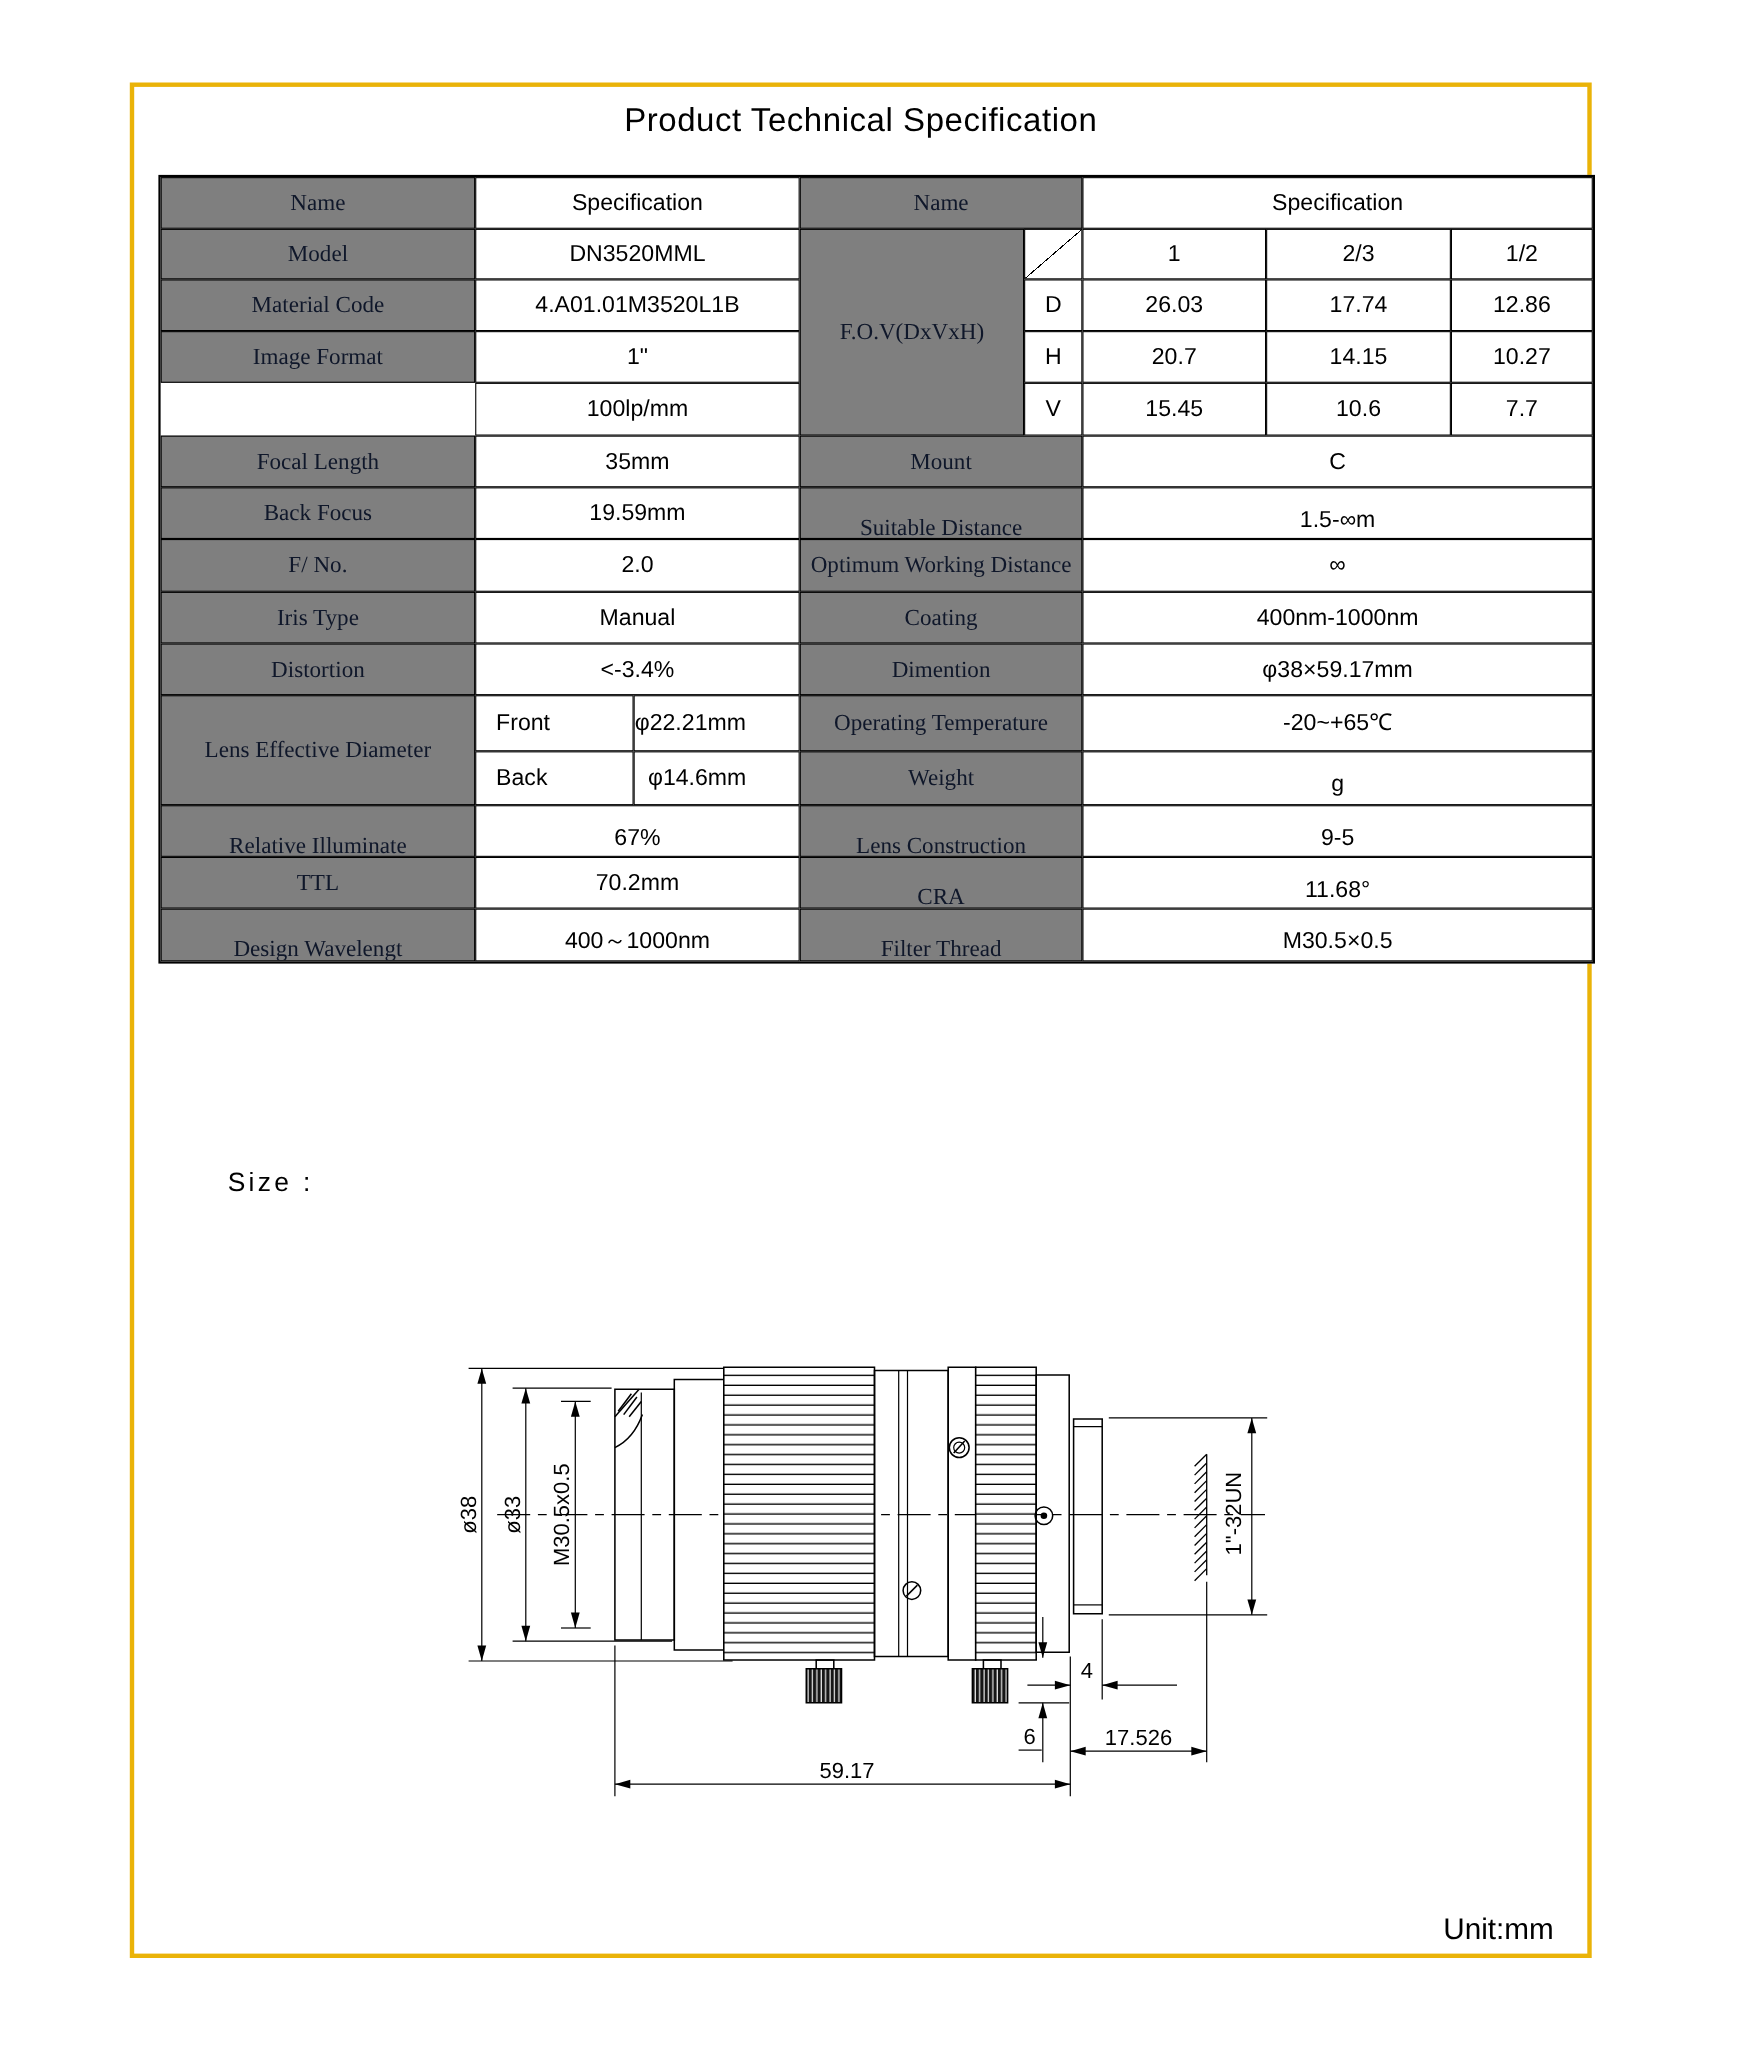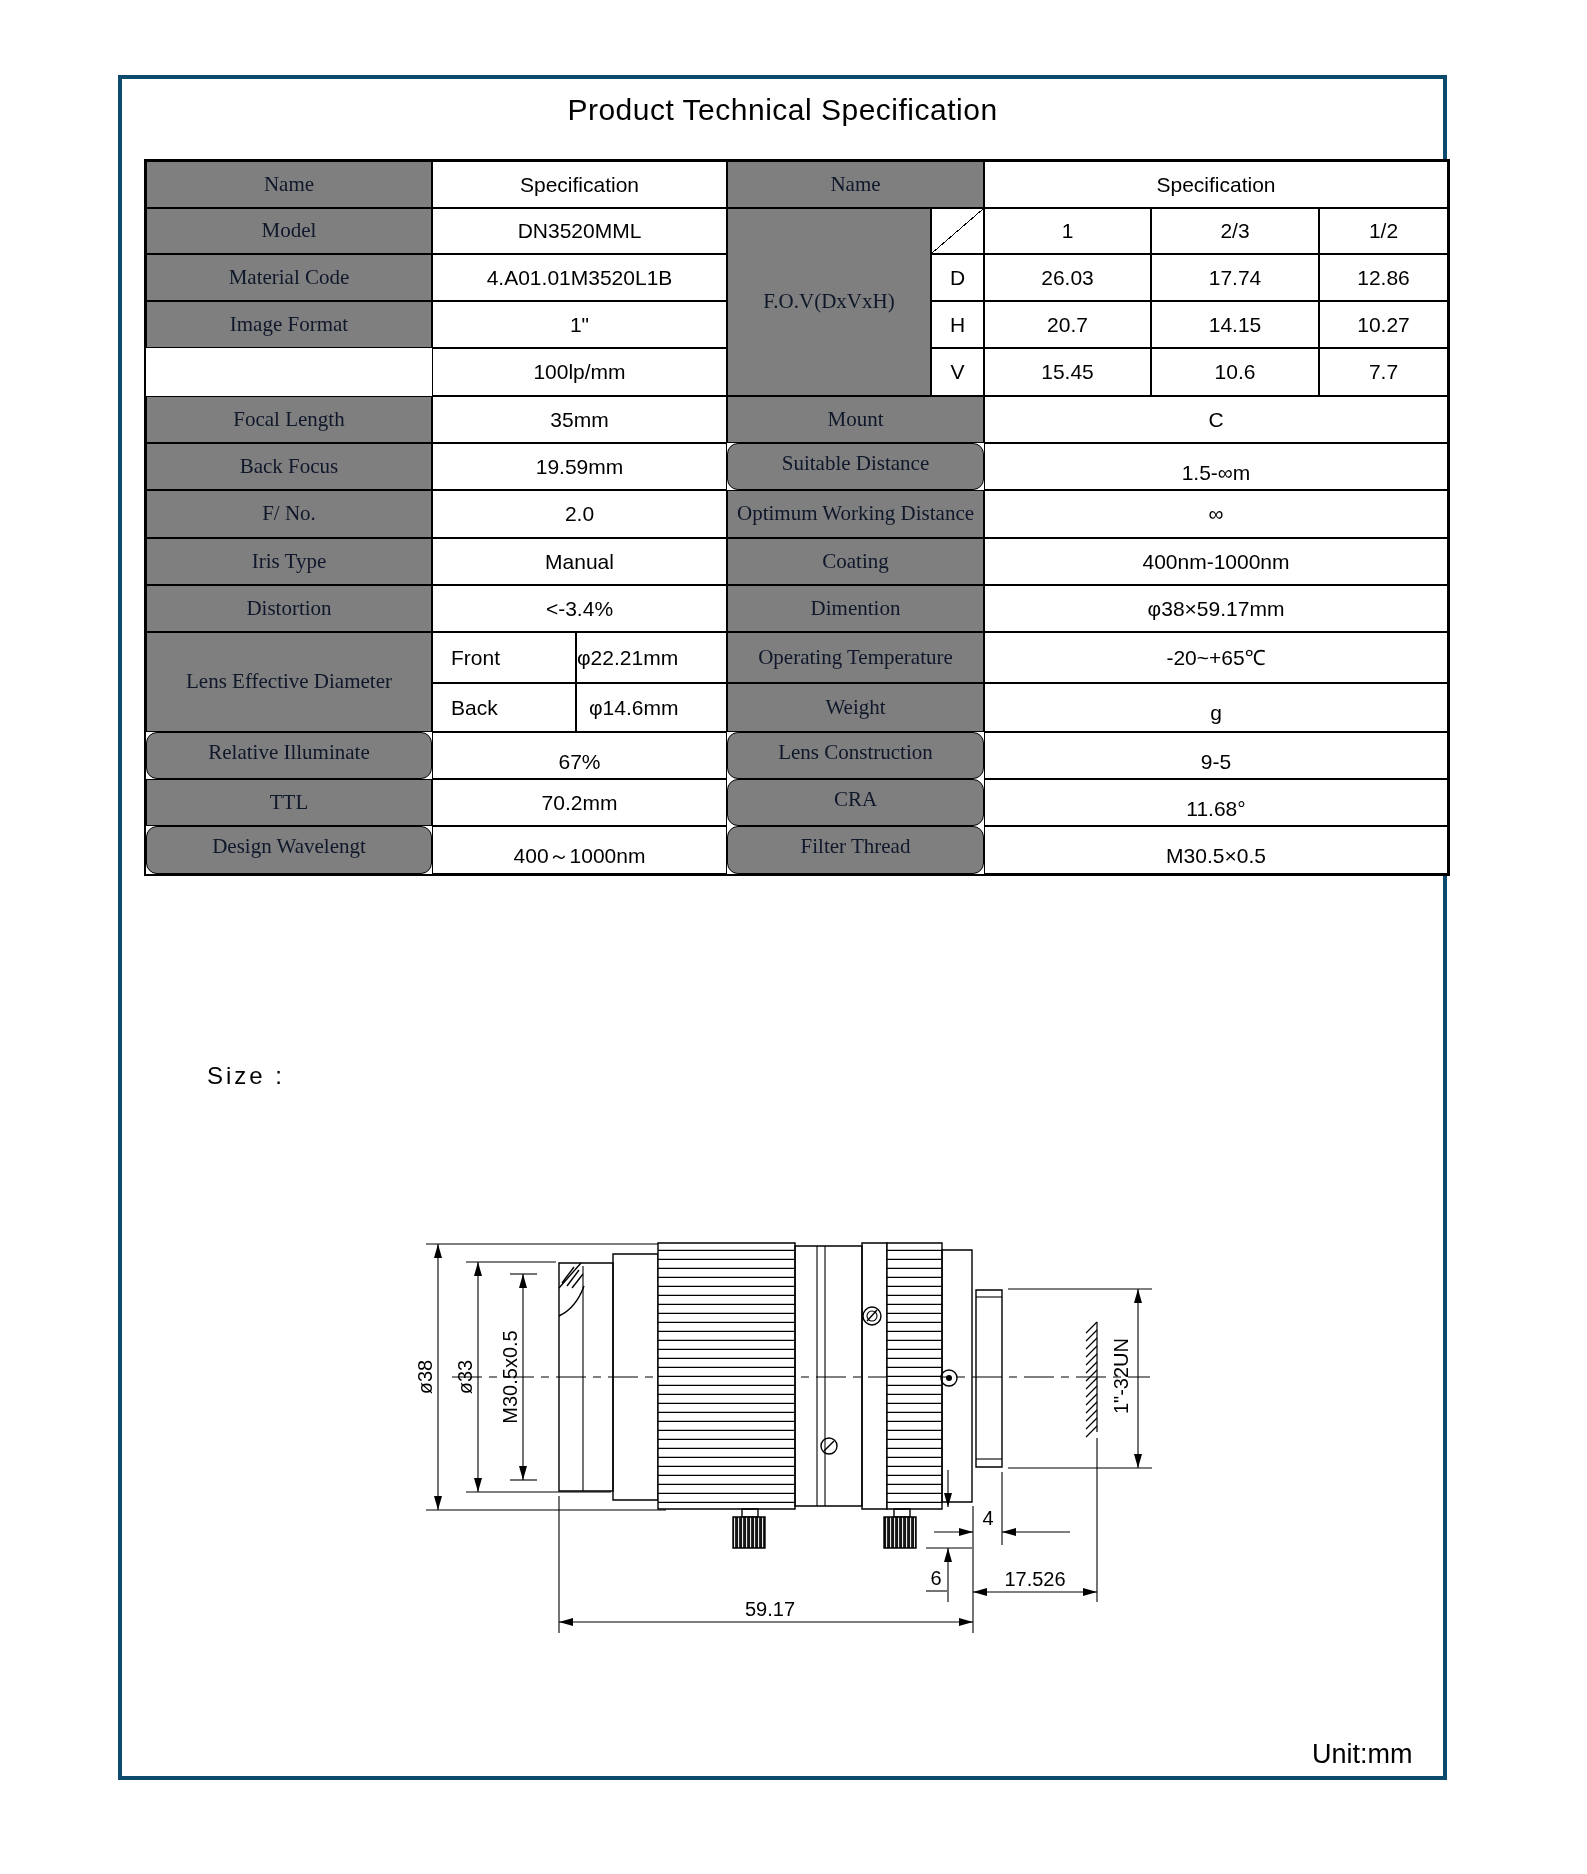--- a/index.html
+++ b/index.html
@@ -1,27 +1,27 @@
 <!DOCTYPE html>
 <html><head>
 <meta charset="utf-8">
 <style>
   html,body { margin:0; padding:0; background:#fff; }
   body { width:1587px; height:1874px; position:relative; font-family:"Liberation Sans",sans-serif; color:#000; }
-  .frame { position:absolute; left:118px; top:75px; width:1329px; height:1705px; border:4px solid #0c4a6e; box-sizing:border-box; background:#fff; }
+  .frame { position:absolute; left:118px; top:75px; width:1329px; height:1705px; border:4px solid #eab308; box-sizing:border-box; background:#fff; }
   .title { position:absolute; left:0; right:0; top:14px; text-align:center; font-size:30px; letter-spacing:0.5px; }
   .spec-table { position:absolute; left:22px; top:80px; display:grid;
     grid-template-columns:286px 144px 151px 204px 53px 167px 168px 129px;
     grid-template-rows:47px 46px 47px 47px 48px 47px 47px 48px 47px 47px 51px 49px 47px 47px 48px;
     border:2px solid #000; background:#fff; }
   .c { border:1px solid #000; box-sizing:border-box; display:flex; align-items:center; justify-content:center;
        font-size:21px; text-align:center; line-height:1.12; overflow:hidden; }
   .g { background:#7f7f7f; color:#0f172a;font-family:Liberation Serif, serif; }
   .low  { align-items:flex-start; padding-top:17px; }
-  .high { align-items:flex-start; padding-top:8px;border-radius:11px; }
+  .high { align-items:flex-start; padding-top:24px; }
   .diag { background:linear-gradient(to bottom right,#fff 49.3%,#000 49.3%,#000 50.7%,#fff 50.7%); }
   .size-label { position:absolute; left:85px; top:983px; font-size:24px; letter-spacing:3px; }
   .unit { position:absolute; left:1190px; top:1660px; font-size:27px; }
   .lens-drawing { position:absolute; left:278px; top:1156px; }
   svg line, svg rect, svg path, svg circle { vector-effect:non-scaling-stroke; }
 </style>
 </head>
 <body>
 
 <div class="frame">

